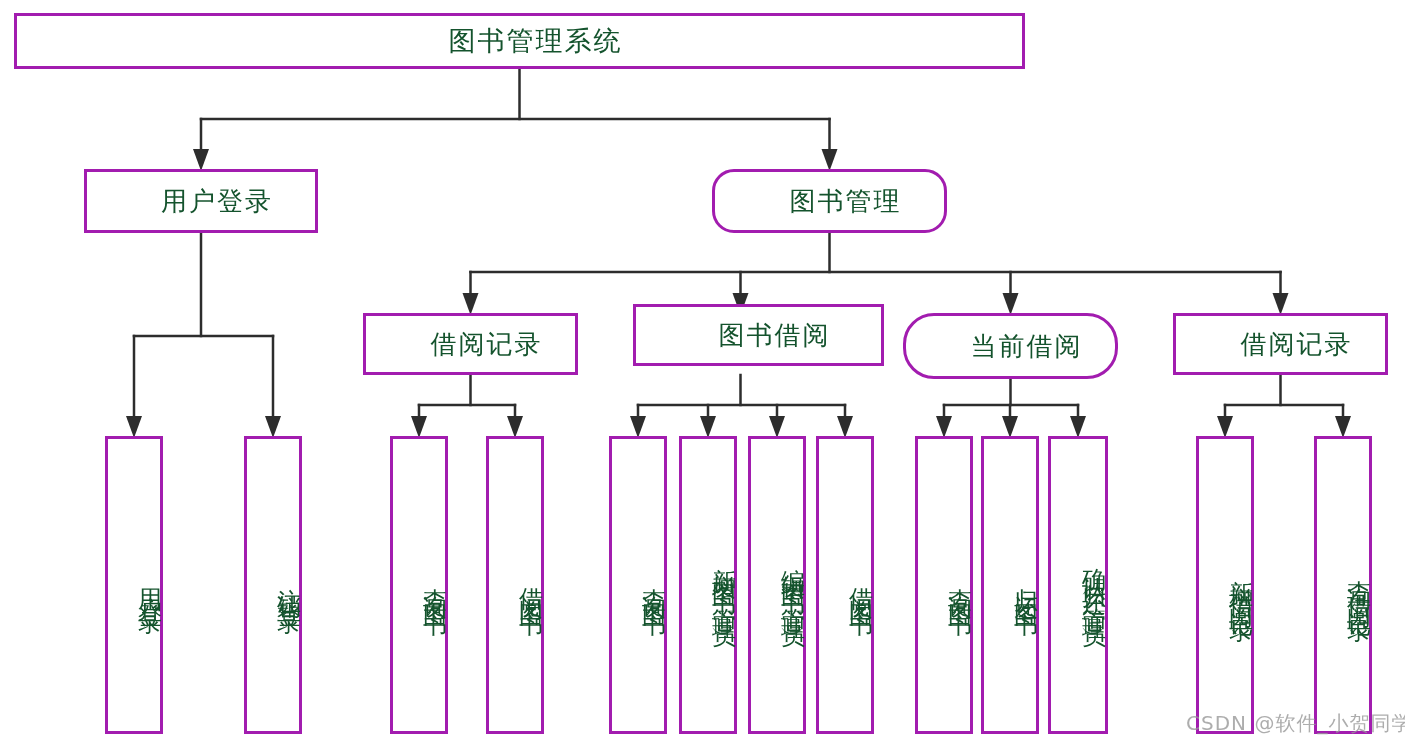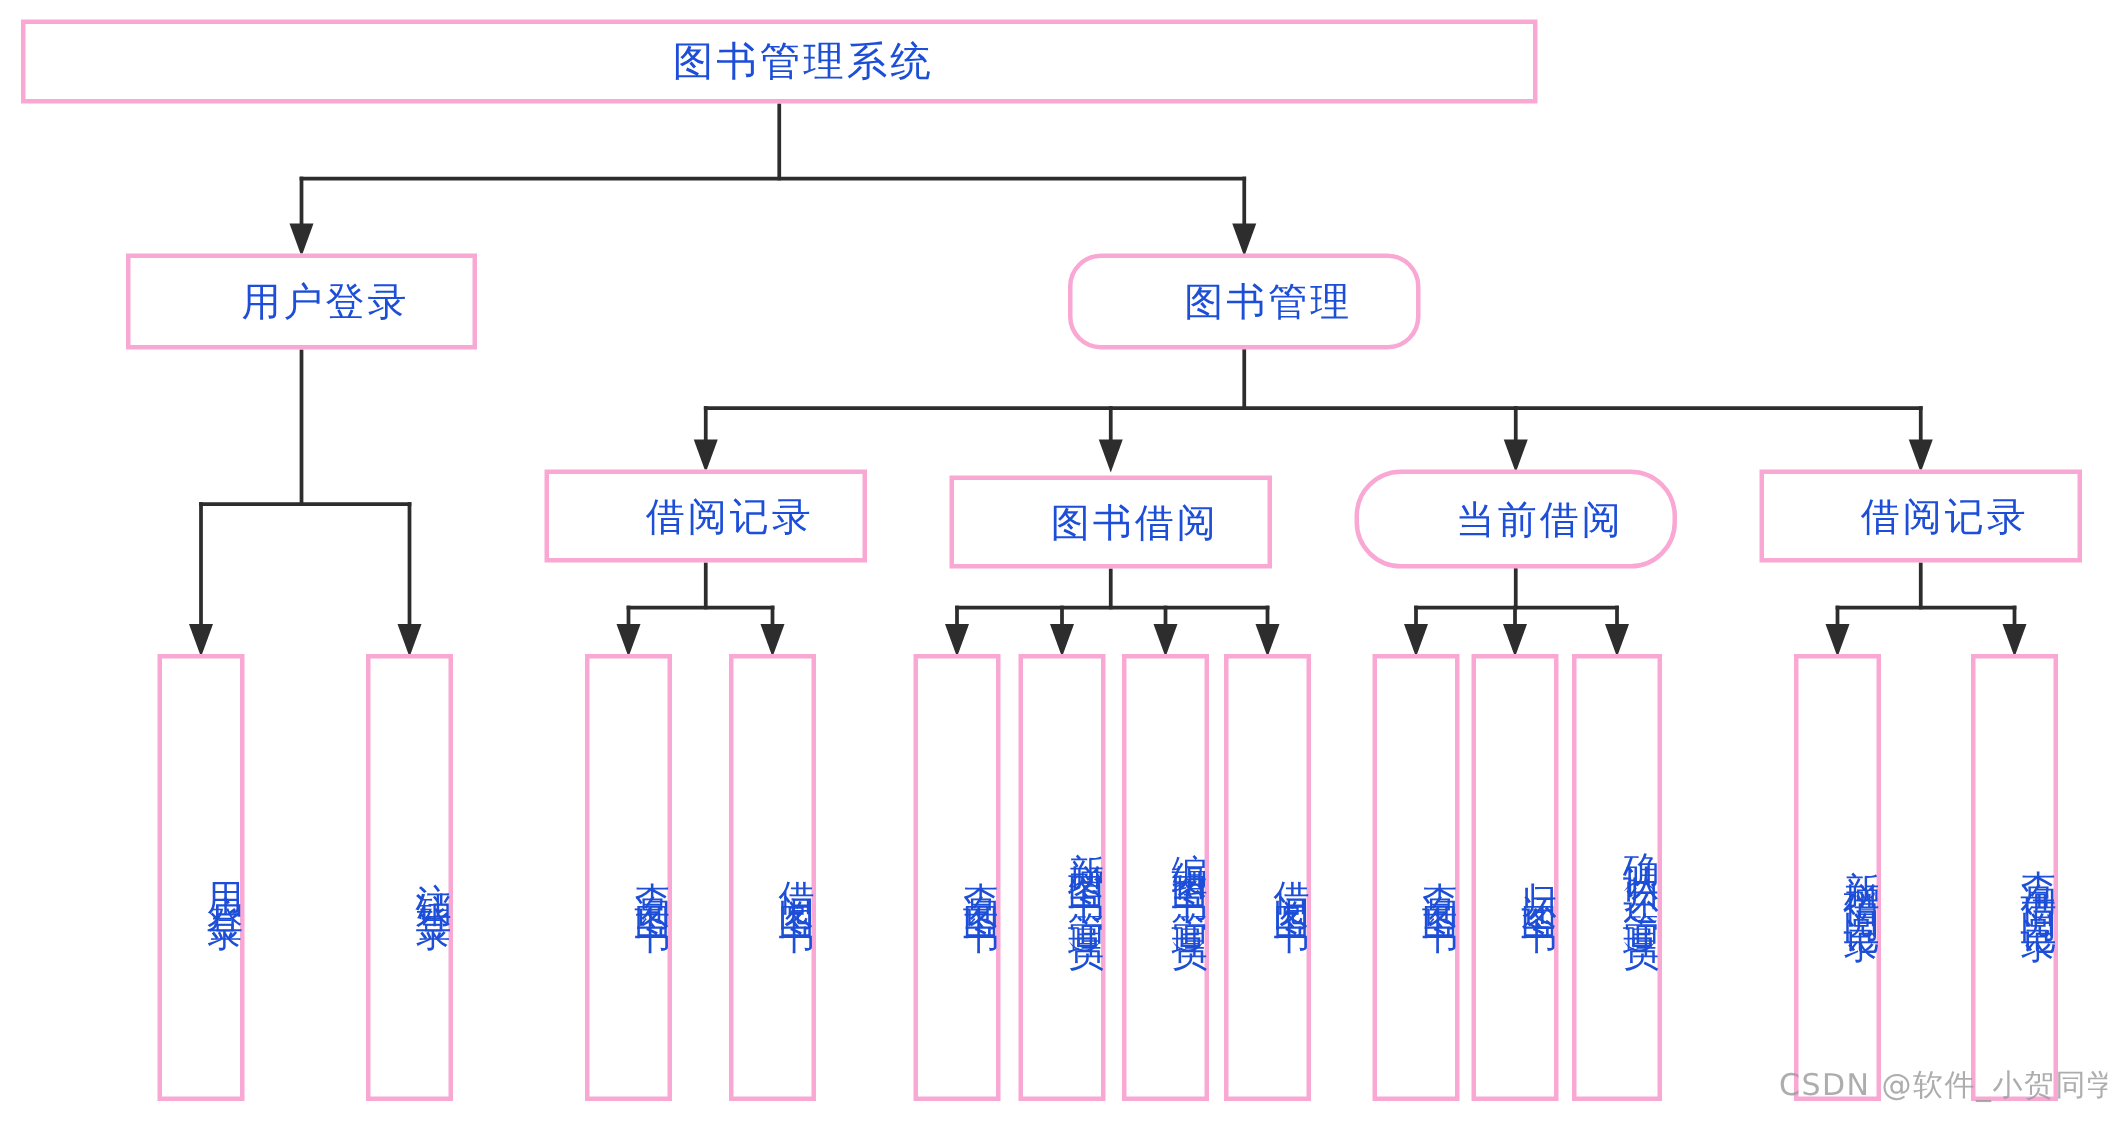--- a/index.html
+++ b/index.html
@@ -19,23 +19,23 @@
   #connector-svg {
     position: absolute;
     left: 0; top: 0;
     width: 1405px;
     height: 747px;
     pointer-events: none;
   }
   .box {
     position: absolute;
     box-sizing: border-box;
-    border: 3px solid #f9a8d4;
+    border: 3px solid #a21caf;
     background: #ffffff;
-    color: #1d4ed8;
+    color: #14532d;
     display: flex;
     align-items: center;
     justify-content: center;
     z-index: 2;
     padding-left: 32px;
   }
   .h-box {
     font-size: 26px;
     letter-spacing: 2px;
     white-space: nowrap;
@@ -48,21 +48,21 @@
     text-orientation: mixed;
     font-size: 24px;
     letter-spacing: 8px;
     line-height: 1.0;
   }
   
   #root                     { left: 14px;   top: 13px;  width: 1011px; height: 56px; }
   #user_login               { left: 84px;   top: 169px; width: 234px;  height: 64px; }
   #book_mgmt                { left: 712px;  top: 169px; width: 235px;  height: 64px; border-radius: 22px; }
   #new_book_rec             { left: 363px;  top: 313px; width: 215px;  height: 62px; }
-  #book_borrow              { left: 633px;  top: 317px; width: 215px;  height: 62px; }
+  #book_borrow              { left: 633px;  top: 304px; width: 251px;  height: 62px; }
   #current_borrow           { left: 903px;  top: 313px; width: 215px;  height: 66px; border-radius: 31px; }
   #borrow_records           { left: 1173px; top: 313px; width: 215px;  height: 62px; }
   .leaf                     { top: 436px; width: 58px; height: 298px; }
   #leaf_user_login          { left: 105px;  }
   #leaf_logout              { left: 244px;  }
   #leaf_query_books_rec     { left: 390px;  }
   #leaf_borrow_books_rec    { left: 486px;  }
   #leaf_query_books_borrow  { left: 609px;  }
   #leaf_add_book            { left: 679px;  }
   #leaf_edit_book           { left: 748px;  }

